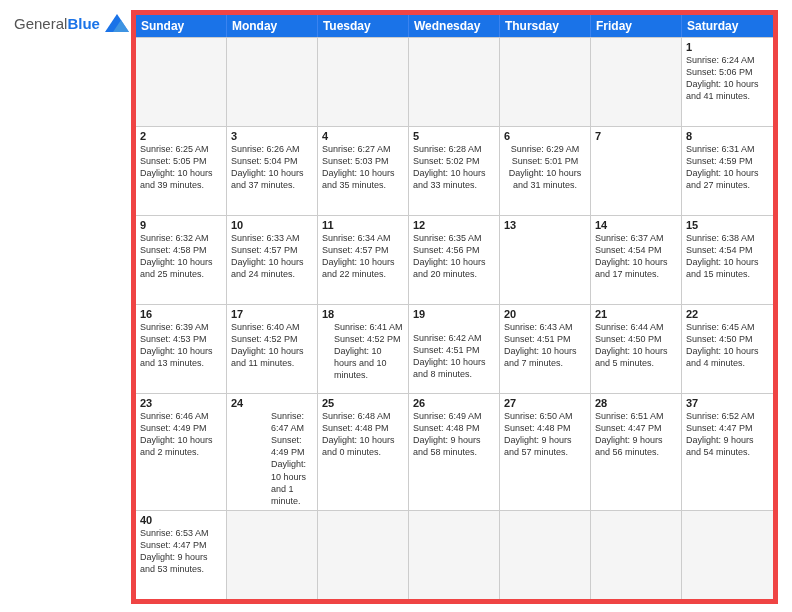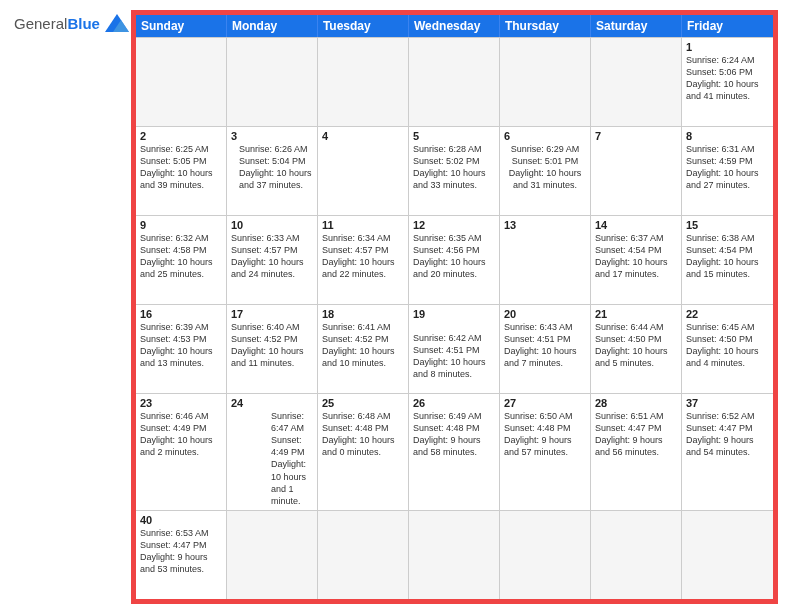--- a/index.html
+++ b/index.html
@@ -122,22 +122,22 @@
     </div>
   </div>
 
   <div class="calendar">
     <div class="cal-header">
     <div class="cal-header-cell">Sunday</div>
         <div class="cal-header-cell">Monday</div>
         <div class="cal-header-cell">Tuesday</div>
         <div class="cal-header-cell">Wednesday</div>
         <div class="cal-header-cell">Thursday</div>
+        <div class="cal-header-cell">Friday</div>
         <div class="cal-header-cell">Saturday</div>
-        <div class="cal-header-cell">Friday</div>
       </div>
     <div class="cal-body">
     <div class="cal-row">
           <div class="cal-cell empty"></div>
           <div class="cal-cell empty"></div>
           <div class="cal-cell empty"></div>
           <div class="cal-cell empty"></div>
           <div class="cal-cell empty"></div>
           <div class="cal-cell empty"></div>
           <div class="cal-cell">
@@ -149,26 +149,29 @@
         </div>
         <div class="cal-row">
           <div class="cal-cell">
             <span class="day-num">2</span>
             <div class="cell-text" style="white-space: pre-line;">Sunrise: 6:25 AM
 Sunset: 5:05 PM
 Daylight: 10 hours and 39 minutes.</div>
           </div>
           <div class="cal-cell">
             <span class="day-num">3</span>
-            <div class="cell-text" style="white-space: pre-line; margin-left: 8px;">Sunrise: 6:26 AM
+            <div class="cell-text" style="white-space: pre-line;">Sunrise: 6:26 AM
 Sunset: 5:04 PM
 Daylight: 10 hours and 37 minutes.</div>
           </div>
           <div class="cal-cell">
             <span class="day-num">4</span>
+            <div class="cell-text" style="white-space: pre-line;">Sunrise: 6:27 AM
+Sunset: 5:03 PM
+Daylight: 10 hours and 35 minutes.</div>
           </div>
           <div class="cal-cell">
             <span class="day-num">5</span>
             <div class="cell-text" style="white-space: pre-line;">Sunrise: 6:28 AM
 Sunset: 5:02 PM
 Daylight: 10 hours and 33 minutes.</div>
           </div>
           <div class="cal-cell">
             <span class="day-num">6</span>
             <div class="cell-text" style="white-space: pre-line; text-align: center;">Sunrise: 6:29 AM
@@ -234,21 +237,21 @@
 Daylight: 10 hours and 13 minutes.</div>
           </div>
           <div class="cal-cell">
             <span class="day-num">17</span>
             <div class="cell-text" style="white-space: pre-line;">Sunrise: 6:40 AM
 Sunset: 4:52 PM
 Daylight: 10 hours and 11 minutes.</div>
           </div>
           <div class="cal-cell">
             <span class="day-num">18</span>
-            <div class="cell-text" style="white-space: pre-line;">Sunrise: 6:41 AM
+            <div class="cell-text" style="white-space: pre-line; margin-left: 12px;">Sunrise: 6:41 AM
 Sunset: 4:52 PM
 Daylight: 10 hours and 10 minutes.</div>
           </div>
           <div class="cal-cell">
             <span class="day-num">19</span>
             <div class="cell-text" style="white-space: pre-line; margin-top: 12px;">Sunrise: 6:42 AM
 Sunset: 4:51 PM
 Daylight: 10 hours and 8 minutes.</div>
           </div>
           <div class="cal-cell">

